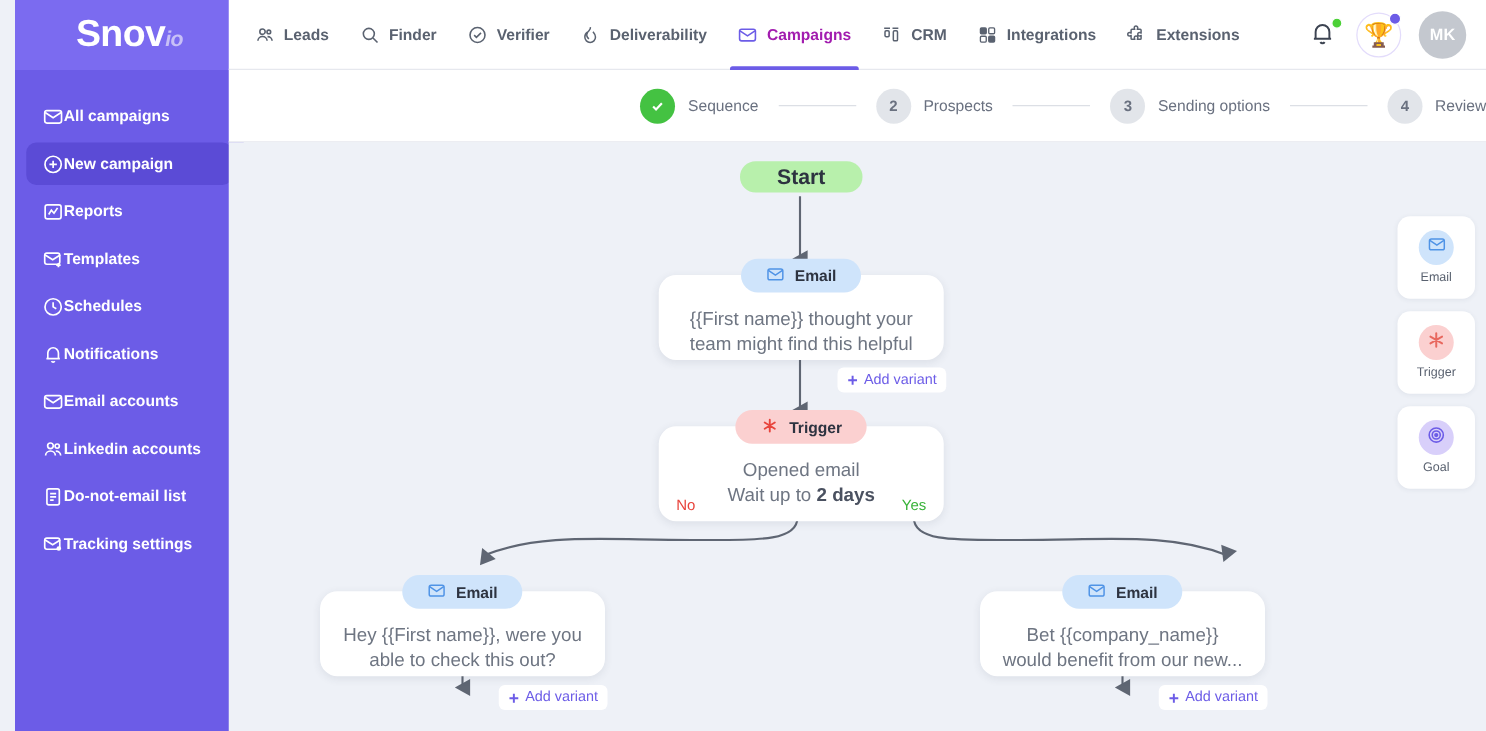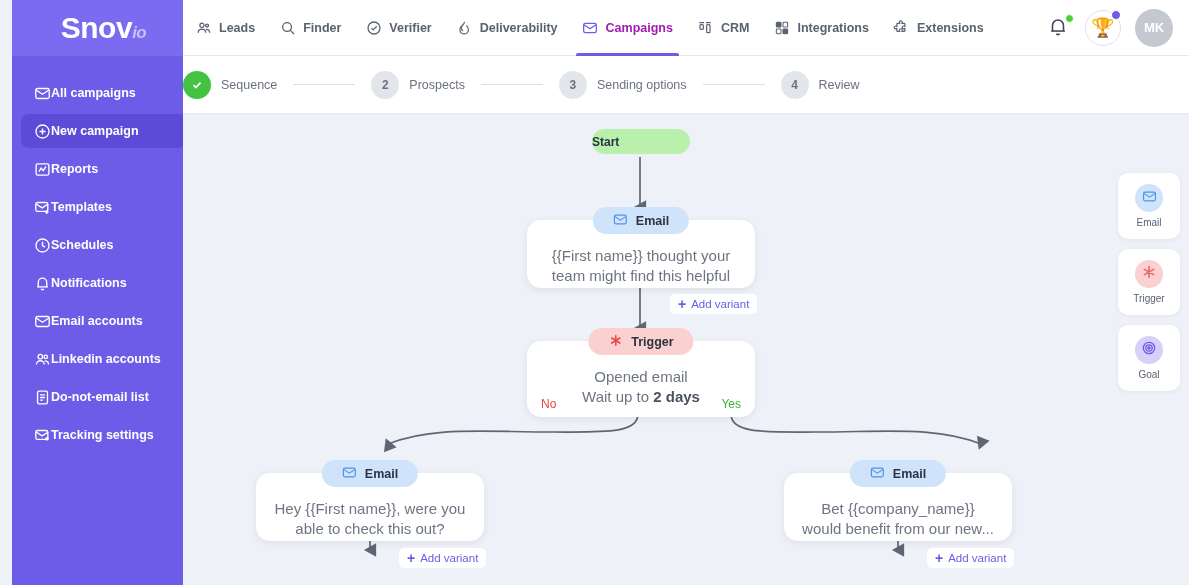--- a/index.html
+++ b/index.html
@@ -34,21 +34,21 @@
   .nav-item .lbl { color: #fff; font-size: 12.5px; font-weight: bold; white-space: nowrap; }
   .nav-item .ico { width: 18px; height: 18px; flex: 0 0 18px; display:flex; align-items:center; justify-content:center; }
   .nav-item svg { display: block; }
 
   
   .topbar {
     position: absolute; left: 183px; top: 0; width: 1006px; height: 56px;
     background: #fff; border-bottom: 1px solid #e6e8ee;
     display: flex; align-items: center;
   }
-  .topnav { display: flex; align-items: center; height: 56px; }
+  .topnav { display: flex; align-items: center; height: 56px; padding-left: 8px; }
   .topnav-item {
     display: flex; align-items: center; gap: 7px;
     height: 56px; padding: 0 12px; position: relative; cursor: pointer;
   }
   .topnav-item .tlbl { font-size: 12.5px; color: #5a6270; font-weight: bold; white-space: nowrap; }
   .topnav-item.active .tlbl { color: #a21caf; }
   .topnav-item.active::after {
     content: ""; position: absolute; left: 6px; right: 6px; bottom: 0;
     height: 3px; background: #6c5ce7; border-radius: 2px 2px 0 0;
   }
@@ -72,21 +72,21 @@
   .avatar {
     width: 38px; height: 38px; border-radius: 50%; background: #c4c8cf;
     color: #fff; font-size: 13px; font-weight: bold;
     display: flex; align-items: center; justify-content: center; cursor: pointer;
   }
 
   
   .stepper-bar {
     position: absolute; left: 183px; top: 56px; width: 1006px; height: 58px;
     background: #fff; border-bottom: 1px solid #e6e8ee;
-    display: flex; align-items: center; justify-content: flex-start;
+    display: flex; align-items: center; justify-content: flex-end;
   }
   .stepper { display: flex; align-items: center; }
   .step { display: flex; align-items: center; gap: 10px; }
   .step-circle {
     width: 28px; height: 28px; border-radius: 50%;
     display: flex; align-items: center; justify-content: center;
     font-size: 12px; font-weight: bold; color: #6a7180; background: #e2e5ea;
   }
   .step-circle.done { background: #44c242; color: #fff; }
   .step-label { font-size: 12.5px; color: #6a7180; }
@@ -113,22 +113,22 @@
   }
   .pill-email { background: #cfe4fb; }
   .pill-trigger { background: #fbd0d0; }
   .node-body {
     padding: 26px 18px 14px; text-align: center;
     font-size: 15px; color: #6e7582; line-height: 1.35;
   }
   .node-body b { color: #4a5160; }
   .start-node {
     position: absolute; background: #b8f0ac; border-radius: 13px;
-    height: 25px; display: flex; align-items: center; justify-content: flex-start;
-    font-size: 12px; font-weight: bold; color: #2d3340;
+    height: 25px; display: flex; align-items: center; justify-content: center;
+    font-size: 17px; font-weight: bold; color: #2d3340;
   }
   .yn { position: absolute; bottom: 6px; font-size: 12px; }
   .yn.no { left: 14px; color: #e8443c; }
   .yn.yes { right: 14px; color: #39b33a; margin-top: 43px; }
 
   .add-variant {
     position: absolute; background: #fff; border-radius: 5px;
     height: 20px; padding: 0 8px;
     display: flex; align-items: center; gap: 5px;
     font-size: 11.5px; color: #6c5ce7; cursor: pointer; white-space: nowrap;

